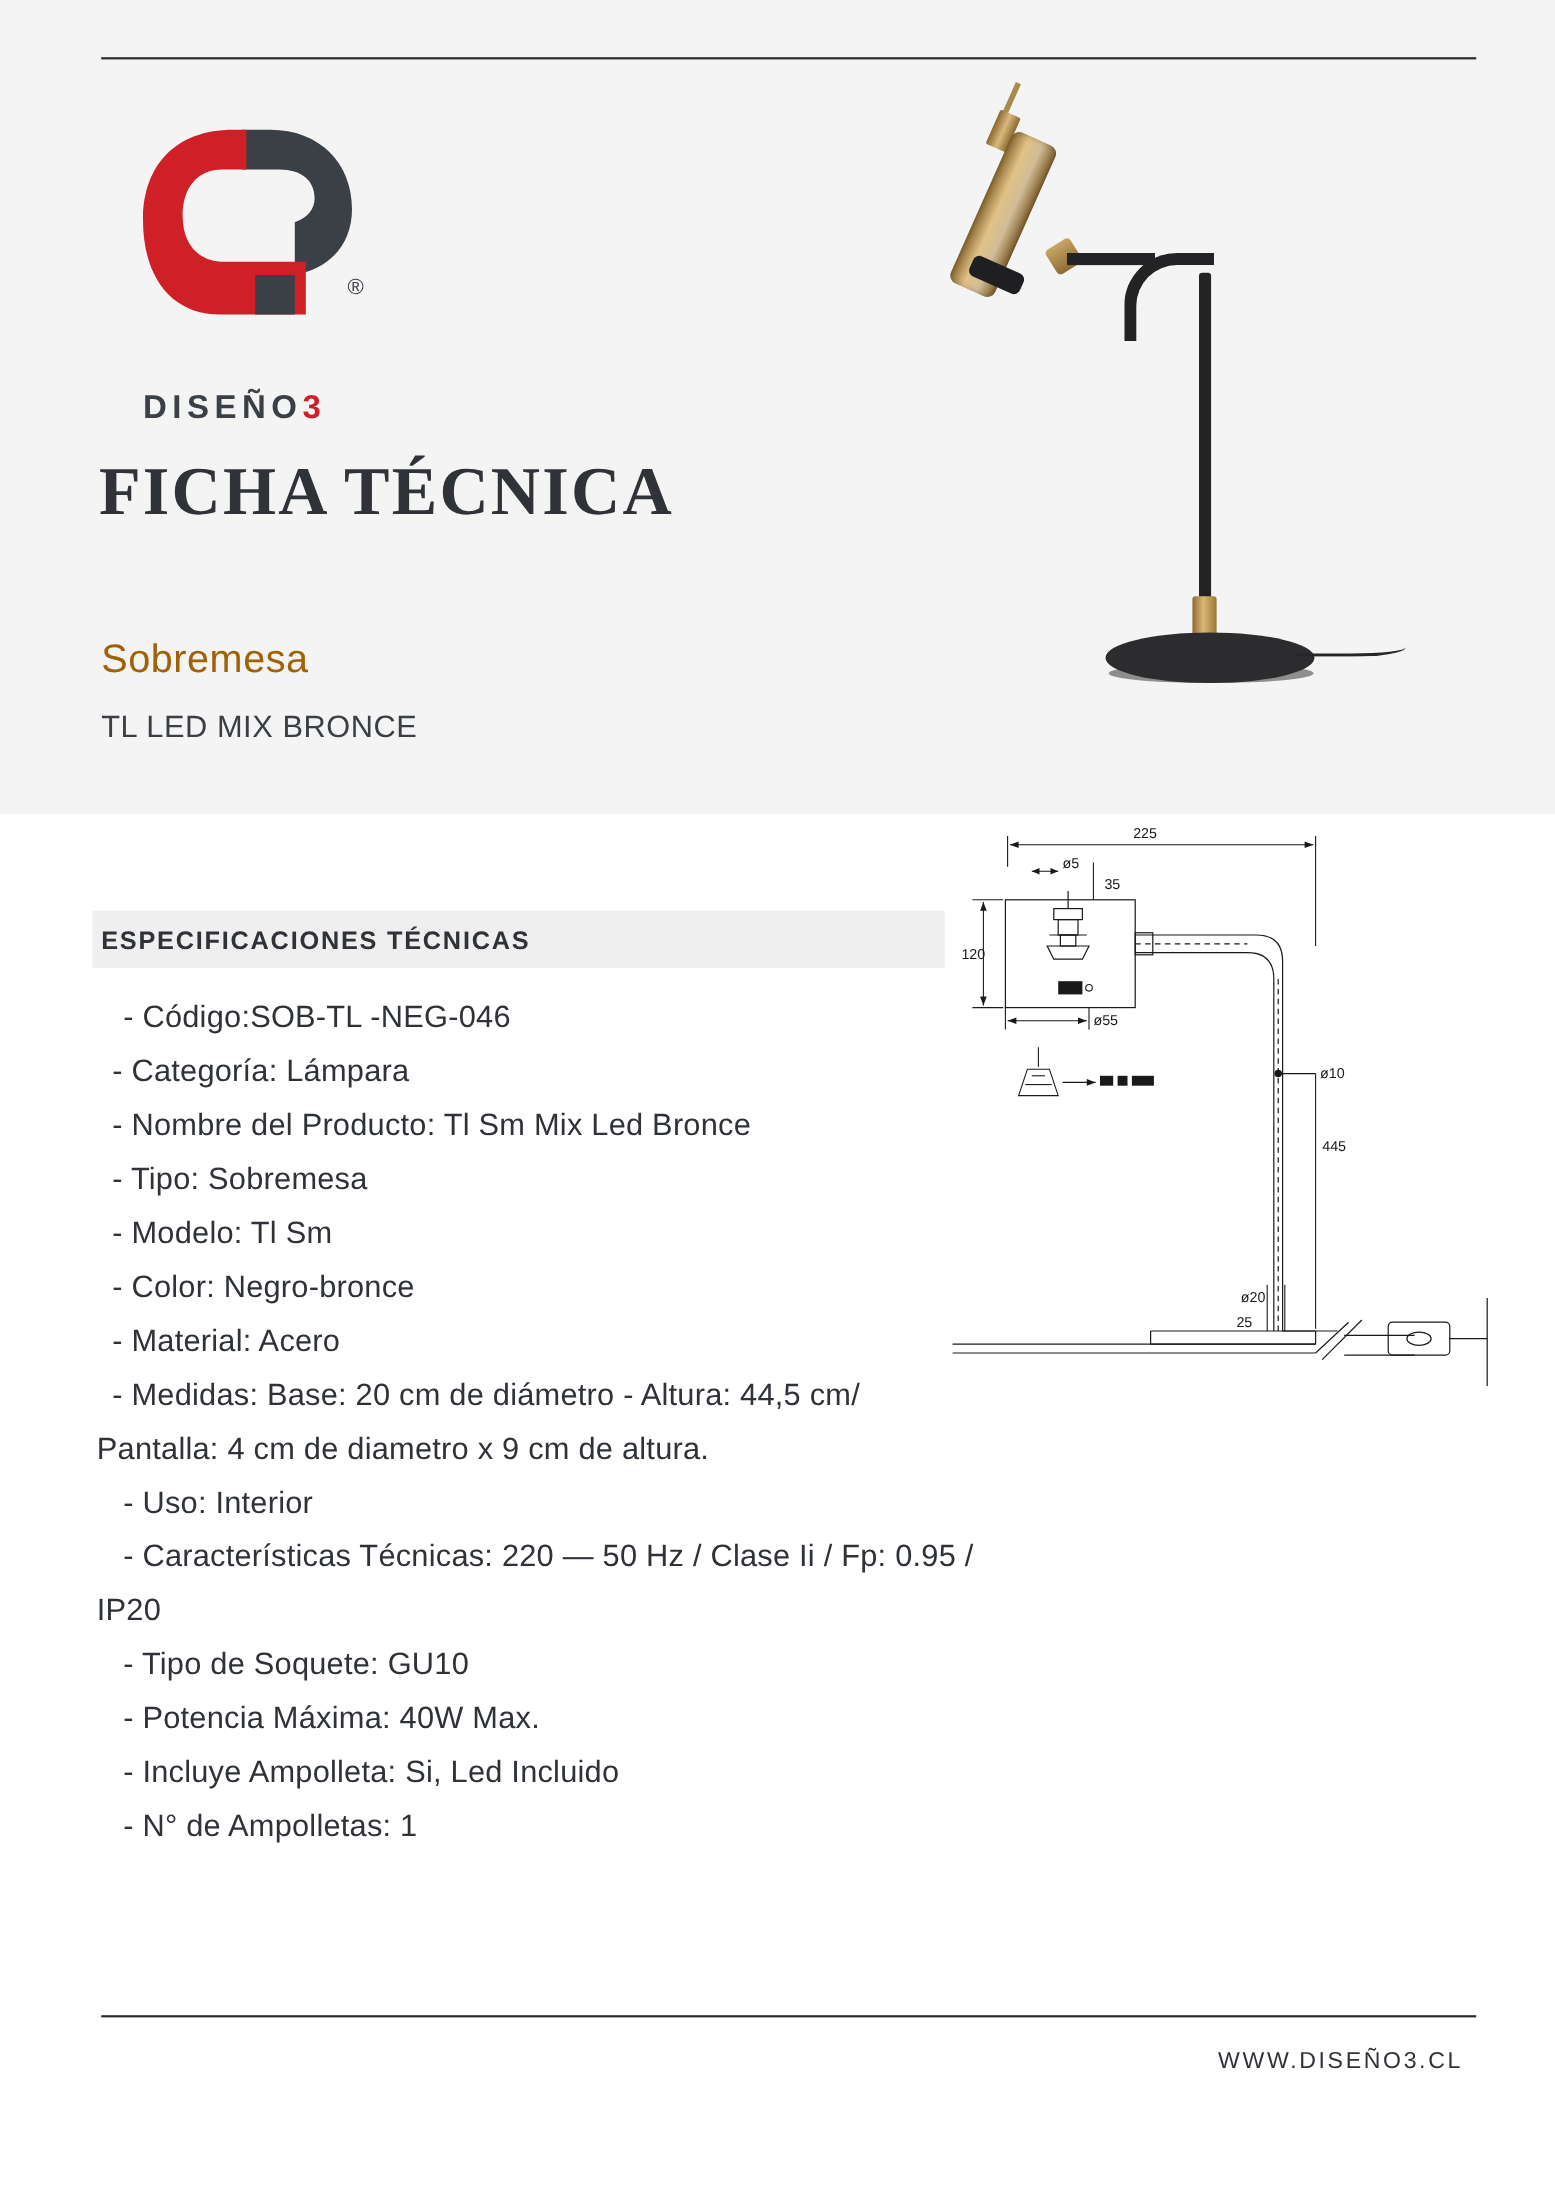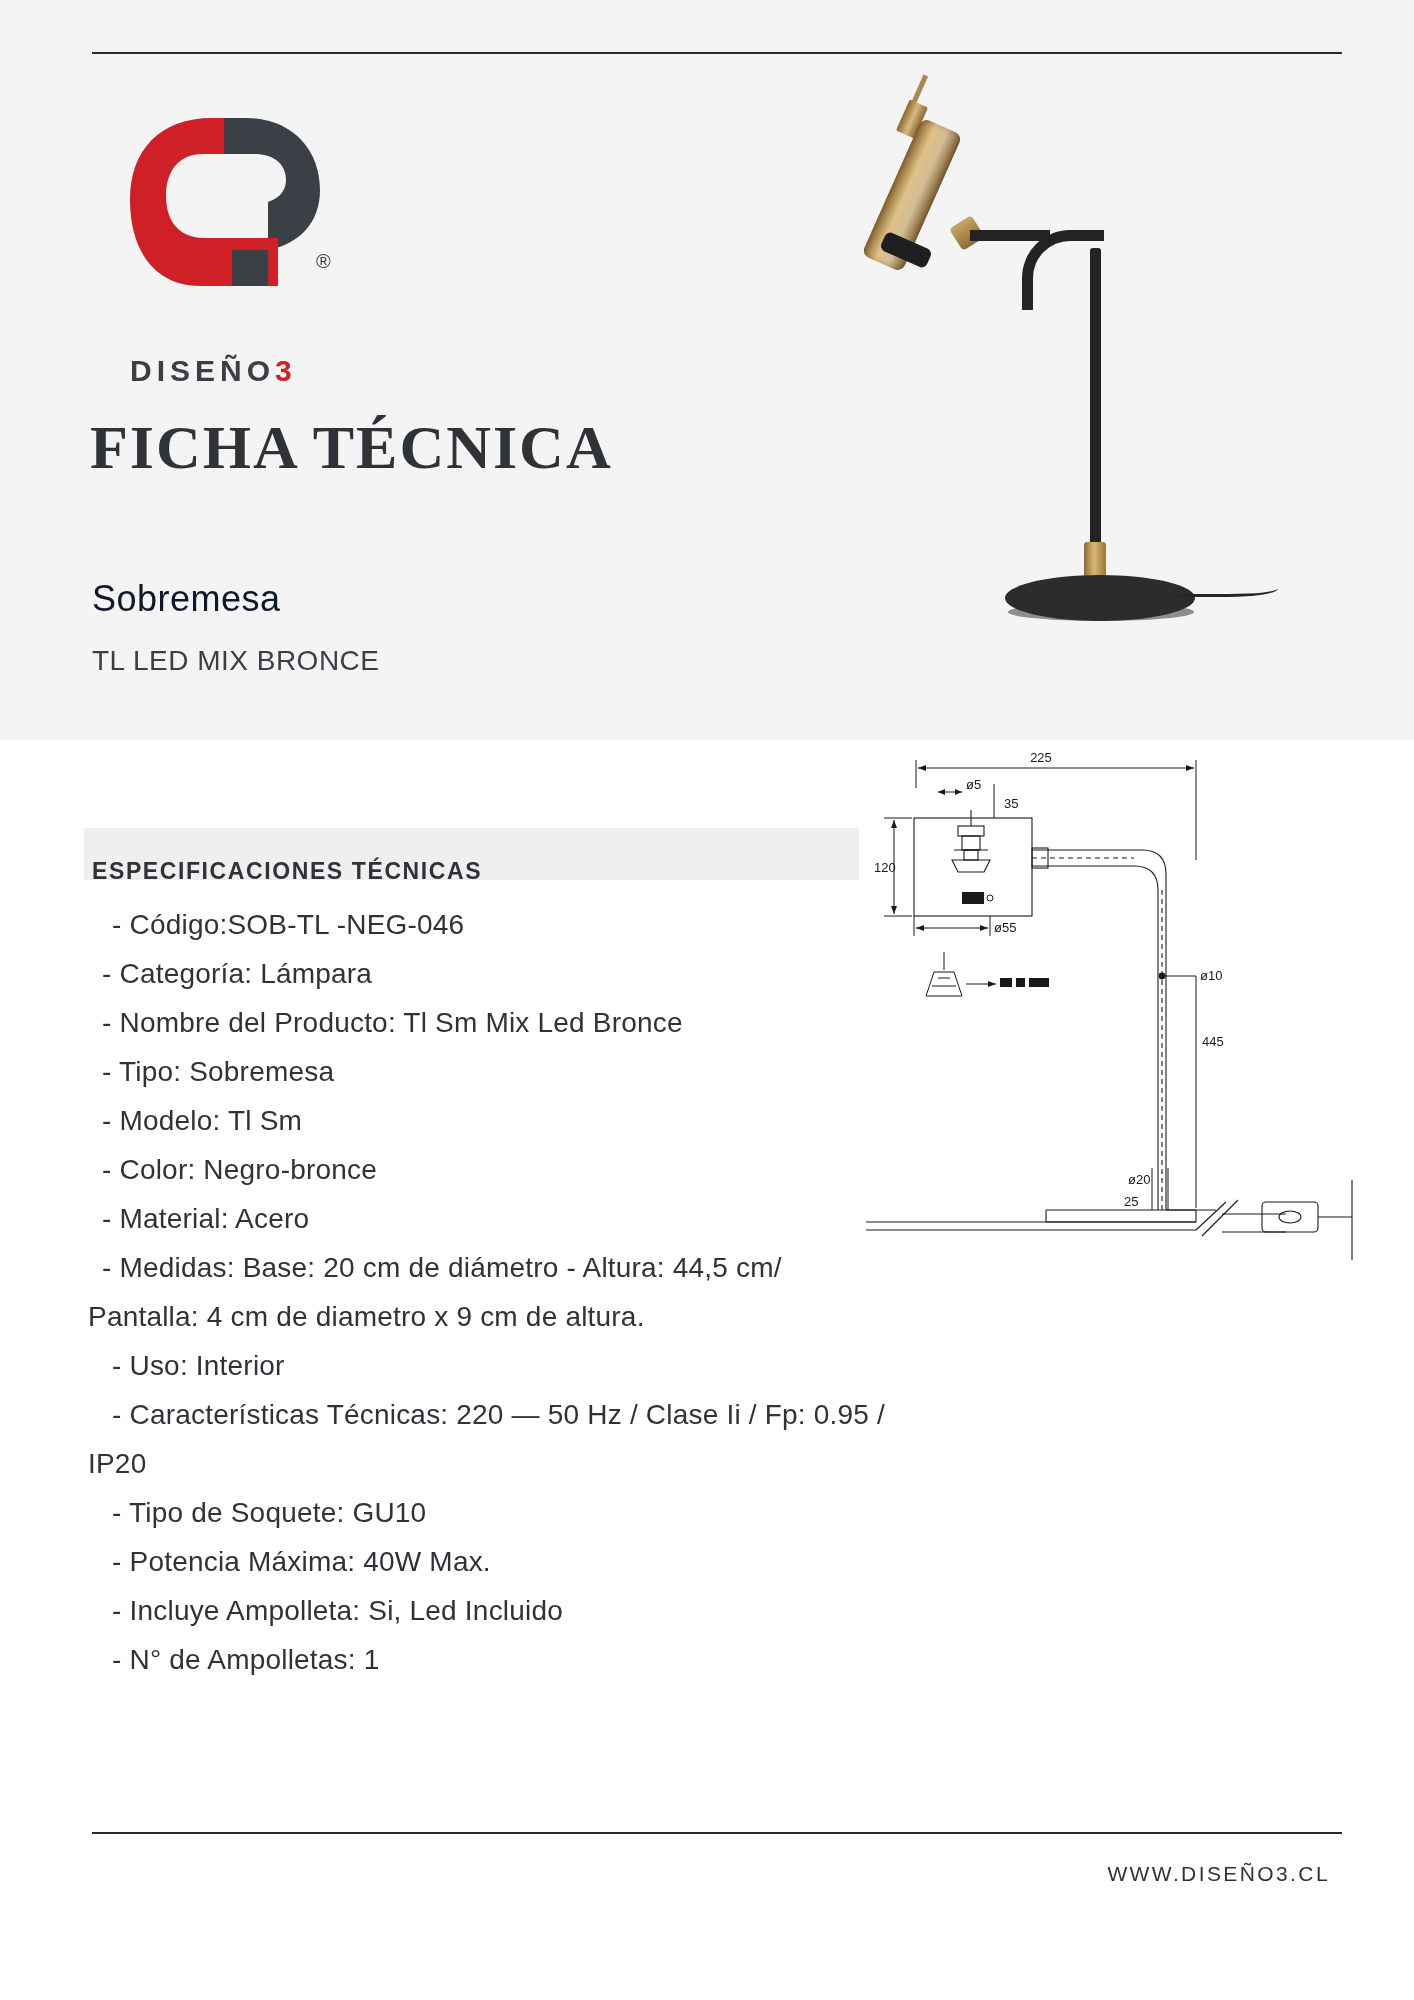--- a/index.html
+++ b/index.html
@@ -99,21 +99,21 @@
     letter-spacing: 2px;
     color: #2f3338;
     white-space: nowrap;
     font-family: Liberation Serif, serif;
   }
   .subtitle-1 {
     position: absolute;
     left: 92px;
     top: 578px;
     font-size: 36px;
-    color: #0f172a;
+    color: #a16207;
     letter-spacing: 0.5px;
     white-space: nowrap;
   }
   .subtitle-2 {
     position: absolute;
     left: 92px;
     top: 645px;
     font-size: 28px;
     color: #3a3f45;
     letter-spacing: 0.5px;
@@ -255,21 +255,20 @@
   }
   .spec-header-text {
     position: absolute;
     left: 92px;
     top: 842px;
     font-size: 23px;
     font-weight: bold;
     letter-spacing: 1.6px;
     color: #2f3338;
     white-space: nowrap;
-    margin-top: 16px;
   }
 
   
   .spec-list {
     position: absolute;
     left: 88px;
     top: 900px;
     width: 830px;
   }
   .spec-line {

